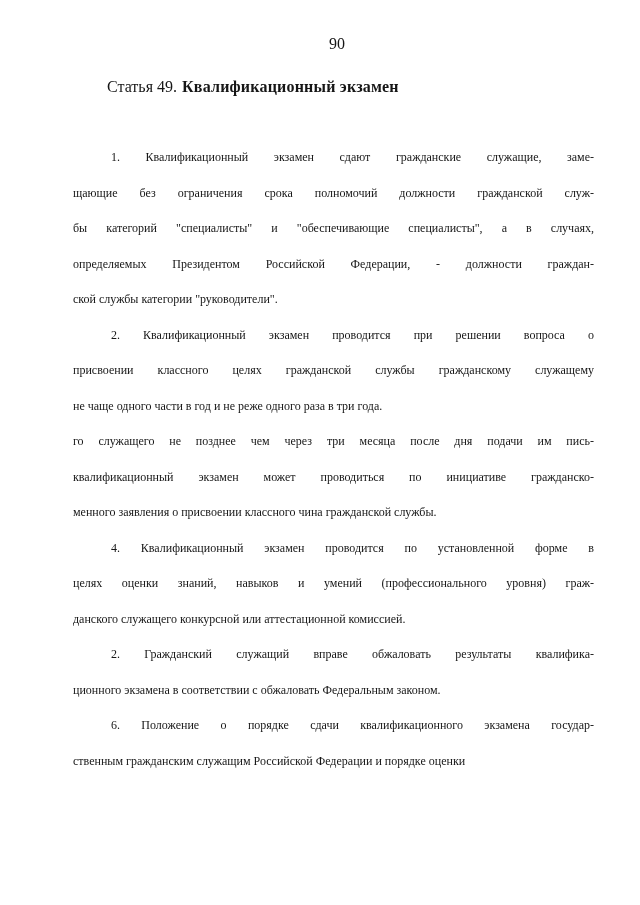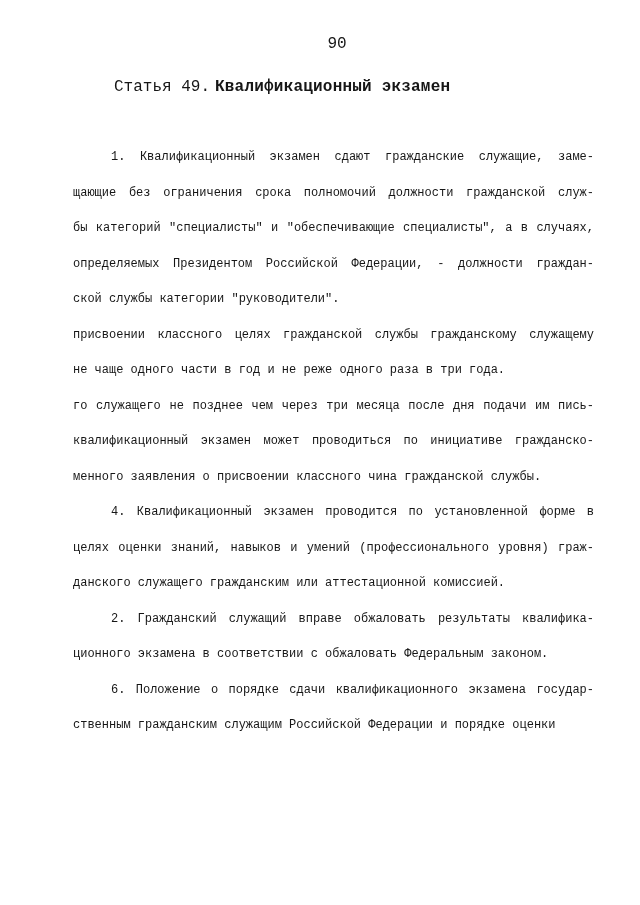--- a/index.html
+++ b/index.html
@@ -8,36 +8,36 @@
     width: 640px;
     height: 905px;
     background: #ffffff;
     overflow: hidden;
   }
   .page {
     position: relative;
     width: 640px;
     height: 905px;
     background: #ffffff;
-    font-family: Liberation Mono, monospace;
+    font-family: Liberation Serif, serif;
     color: #161616;
   }
   .page-number {
     position: absolute;
     top: 35px;
     left: 34px;
     right: 0;
     text-align: center;
     font-size: 16px;
     line-height: 18px;
   }
   .heading {
     position: absolute;
     top: 77px;
-    left: 114px;
+    left: 107px;
     font-size: 16px;
     line-height: 20px;
     white-space: nowrap;
   }
   .heading .prefix {
     margin-right: 5px;
   }
   .heading .title {
     font-weight: bold;
     letter-spacing: 0.2px;
@@ -81,32 +81,33 @@
 
   <div class="content">
       <div class="paragraph">
         <div class="line first">1. Квалификационный экзамен сдают гражданские служащие, заме-</div>
         <div class="line">щающие без ограничения срока полномочий должности гражданской служ-</div>
         <div class="line">бы категорий "специалисты" и "обеспечивающие специалисты", а в случаях,</div>
         <div class="line">определяемых Президентом Российской Федерации, - должности граждан-</div>
         <div class="line last">ской службы категории "руководители".</div>
       </div>
       <div class="paragraph">
+        <div class="line first">2. Квалификационный экзамен проводится при решении вопроса о</div>
         <div class="line">присвоении классного целях гражданской службы гражданскому служащему</div>
         <div class="line last">не чаще одного части в год и не реже одного раза в три года.</div>
       </div>
       <div class="paragraph">
         <div class="line">го служащего не позднее чем через три месяца после дня подачи им пись-</div>
         <div class="line">квалификационный экзамен может проводиться по инициативе гражданско-</div>
         <div class="line last">менного заявления о присвоении классного чина гражданской службы.</div>
       </div>
       <div class="paragraph">
         <div class="line first">4. Квалификационный экзамен проводится по установленной форме в</div>
         <div class="line">целях оценки знаний, навыков и умений (профессионального уровня) граж-</div>
-        <div class="line last">данского служащего гражданским или аттестационной комиссией.</div>
+        <div class="line last">данского служащего конкурсной или аттестационной комиссией.</div>
       </div>
       <div class="paragraph">
         <div class="line first">2. Гражданский служащий вправе обжаловать результаты квалифика-</div>
         <div class="line last">ционного экзамена в соответствии с обжаловать Федеральным законом.</div>
       </div>
       <div class="paragraph">
         <div class="line first">6. Положение о порядке сдачи квалификационного экзамена государ-</div>
         <div class="line last">ственным гражданским служащим Российской Федерации и порядке оценки</div>
       </div>
     </div>

